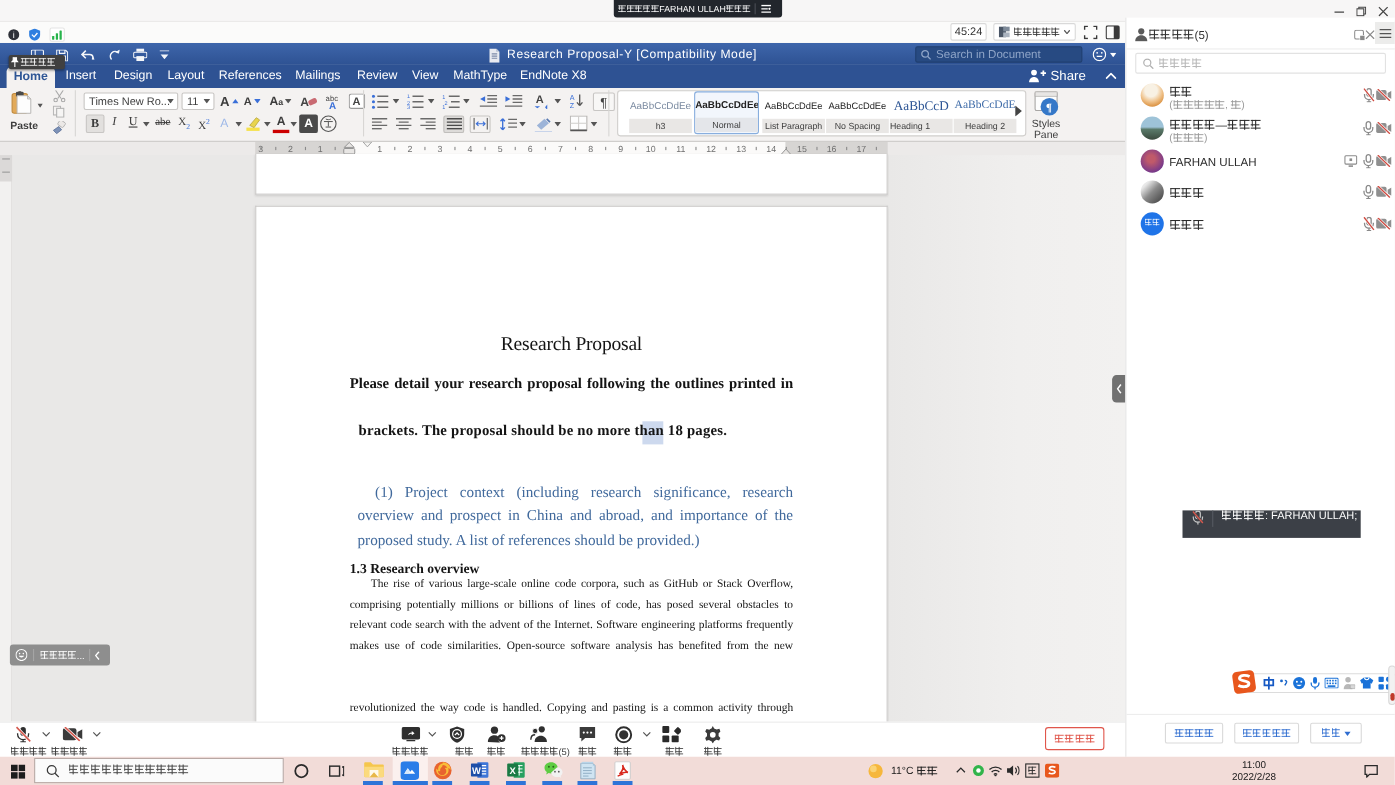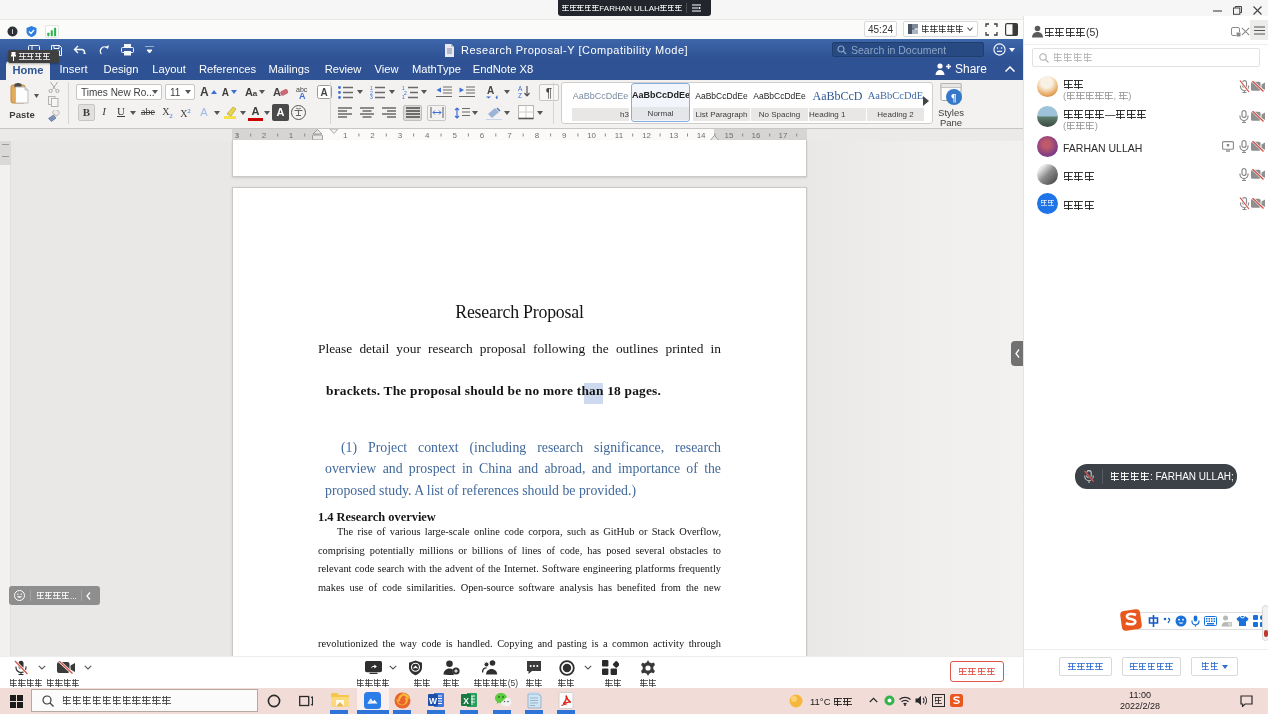--- a/index.html
+++ b/index.html
@@ -415,21 +415,21 @@
           <path d="M0 0h6L3 4z" fill="#555"></path>
         </svg>
   </div>
   <div class="ab" style="left:553px;top:2px;width:1px;height:42px;background:#d8d6d4"></div>
 
   <div class="ab" style="left:561px;top:2px;width:372px;height:42px;background:#fff;border:1px solid #d0cecc;border-radius:3px"></div>
 
   <div class="ab" id="styles" style="left:0;top:0;font-size:8px;white-space:nowrap">
     <div class="ab" style="left:572px;top:4px;width:57px;height:37px">
           <div style="height:24px;text-align:center;font-size:9px;line-height:24px;color:#7a8aa0;overflow:hidden">AaBbCcDdEe</div>
-          <div style="height:13px;background:#e9e7e5;text-align:right;line-height:13px">h3</div>
+          <div style="height:13px;background:#e9e7e5;text-align:center;line-height:13px">h3</div>
         </div>
     <div class="ab" style="left:631px;top:3px;width:59px;height:39px;border:1.5px solid #88aede;border-radius:3px;background:#f2f6fc">
           <div style="height:23px;text-align:center;font-size:9px;line-height:23px;color:#222;font-weight:bold;overflow:hidden">AaBbCcDdEe</div>
           <div style="height:13px;background:#e4e6ea;text-align:center;line-height:13px">Normal</div>
         </div>
     <div class="ab" style="left:693px;top:4px;width:57px;height:37px">
           <div style="height:24px;text-align:center;font-size:8.5px;line-height:24px;color:#222;overflow:hidden">AaBbCcDdEe</div>
           <div style="height:13px;background:#e9e7e5;text-align:center;line-height:13px;overflow:hidden">List Paragraph</div>
         </div>
     <div class="ab" style="left:751px;top:4px;width:57px;height:37px">
@@ -509,27 +509,27 @@
         <rect x="312.5" y="6" width="10" height="5" rx="1" fill="#e8e6e4" stroke="#8a8a8a" stroke-width=".8"></rect>
         <path d="M330 0l4 4.5 4-4.5z" fill="#f5f4f2" stroke="#9a9a9a" stroke-width=".8"></path>
         <path d="M710 11.5l4.5-5 4.5 5z" fill="#e8e6e4" stroke="#8a8a8a" stroke-width=".8"></path>
       </svg>
     </div>
 
 <div class="ab" id="doc" style="left:0;top:141px;width:1023px;height:515px;background:#e9e8e7">
   <div class="ab" style="left:232px;top:-1px;width:575px;height:37px;background:#fff;border:1px solid #cbc9c8;border-top:none;box-shadow:0 1px 2px rgba(0,0,0,.12)"></div>
   <div class="ab" id="page" style="left:232px;top:46px;width:575px;height:470px;background:#fff;border:1px solid #cbc9c8;border-bottom:none;box-shadow:0 1px 3px rgba(0,0,0,.12);font-family:'Liberation Serif',serif;color:#141414">
     <div class="ab" id="dtitle" style="left:0;top:113.5px;width:573px;text-align:center;font-size:17.8px;line-height:20px;letter-spacing:-.2px">Research Proposal</div>
-    <div class="ab jline" id="bp1" style="left:85px;top:149.5px;width:403px;font-size:13.4px;line-height:21.4px;font-weight:normal">Please detail your research proposal following the outlines printed in</div>
+    <div class="ab jline" id="bp1" style="left:85px;top:149.5px;width:403px;font-size:13.4px;line-height:21.4px;font-weight:bold">Please detail your research proposal following the outlines printed in</div>
     <div class="ab" style="left:351px;top:195px;width:19px;height:21px;background:#cdd9ee"></div>
     <div class="ab" style="left:93px;top:192.3px;width:403px;font-size:13.4px;line-height:21.4px;font-weight:bold;letter-spacing:.2px">brackets. The proposal should be no more than 18 pages.</div>
     <div class="ab jline" id="bluep" style="left:92px;top:249px;width:396px;font-size:13.8px;line-height:21.4px;color:#40699c"><span style="display:inline-block;width:16px"></span>(1) Project context (including research significance, research</div>
     <div class="ab jline" style="left:92px;top:270.4px;width:396px;font-size:13.8px;line-height:21.4px;color:#40699c">overview and prospect in China and abroad, and importance of the</div>
     <div class="ab" style="left:92px;top:291.8px;width:396px;font-size:13.8px;line-height:21.4px;color:#40699c">proposed study. A list of references should be provided.)</div>
-    <div class="ab" id="dh2" style="left:85px;top:322px;width:420px;font-size:12.4px;line-height:15px;font-weight:bold">1.4 Research overview</div>
+    <div class="ab" id="dh2" style="left:85px;top:322px;width:420px;font-size:12.4px;line-height:15px;font-weight:bold">1.3 Research overview</div>
     <div class="ab jline" style="left:85px;top:353.6px;width:403px;font-size:10.4px;line-height:18.6px">comprising potentially millions or billions of lines of code, has posed several obstacles to</div>
     <div class="ab jline" id="body1" style="left:85px;top:335px;width:403px;font-size:10.4px;line-height:18.6px"><span style="display:inline-block;width:19px"></span>The rise of various large-scale online code corpora, such as GitHub or Stack Overflow,</div>
     <div class="ab jline" style="left:85px;top:372.2px;width:403px;font-size:10.4px;line-height:18.6px">relevant code search with the advent of the Internet. Software engineering platforms frequently</div>
     <div class="ab jline" style="left:85px;top:390.8px;width:403px;font-size:10.4px;line-height:18.6px">makes use of code similarities. Open-source software analysis has benefited from the new</div>
     <div class="ab jline" style="left:85px;top:446.6px;width:403px;font-size:10.4px;line-height:18.6px">revolutionized the way code is handled. Copying and pasting is a common activity through</div>
   </div>
 </div>
 <div class="ab" style="left:808px;top:141px;width:215px;height:515px;background:linear-gradient(90deg,#e9e8e7,#f0efee 55%,#f2f1f0)"></div>
 <div class="ab" style="left:0;top:141px;width:11px;height:515px;background:#f2f1f0;border-right:1px solid #e3e1e0"></div>
 <div class="ab" style="left:0;top:141px;width:11px;height:24px;background:#dbd9d8"></div>
@@ -807,21 +807,21 @@
             <g fill="#8f8f8f">
               <rect x="0" y="0.8" width="9.5" height="9" rx="1.5"></rect>
               <path d="M10.5 3.5L14 1.5v7.5l-3.5-2z"></path>
             </g>
             <path d="M1.5 0l11 10.5" stroke="#fff" stroke-width="2.4"></path>
             <path d="M1.5 0l11 10.5" stroke="#cf4a40" stroke-width="1.2"></path>
           </svg>
         </div>
   </div>
 
-  <div class="ab" style="left:51px;top:448px;width:162px;height:25px;background:#3c4047;border-radius:12px;display:flex;align-items:center;color:#fff">
+  <div class="ab" style="left:51px;top:448px;width:162px;height:25px;background:#3c4047;border-radius:0;display:flex;align-items:flex-start;color:#fff">
     <svg style="margin-left:8px" width="12" height="13" viewBox="0 0 12 13">
           <g fill="none" stroke="#c8c8c8" stroke-width="1.1">
             <rect x="3.8" y="0.6" width="4.4" height="7" rx="2.2"></rect>
             <path d="M1.8 5.5v1a4.2 4.2 0 008.4 0v-1M6 11v2"></path>
           </g>
           <path d="M1.5 1l9 10.5" stroke="#3c4047" stroke-width="2.4"></path>
           <path d="M1.5 1l9 10.5" stroke="#d4594e" stroke-width="1.3"></path>
         </svg>
     <span style="width:1px;height:15px;background:#565a61;margin:0 7px"></span>
     <span style="font-size:10px"><i class="c"></i><i class="c"></i><i class="c"></i><i class="c"></i>: FARHAN ULLAH;</span>

